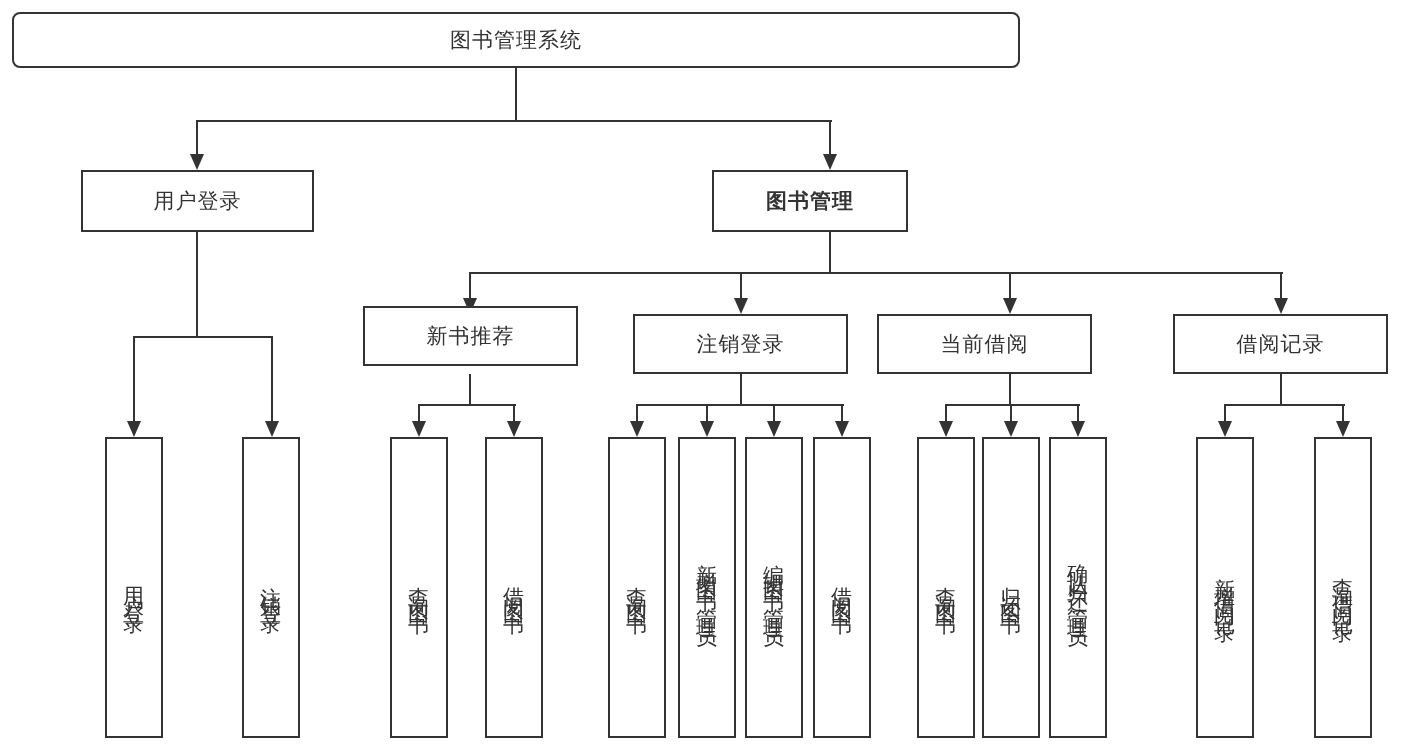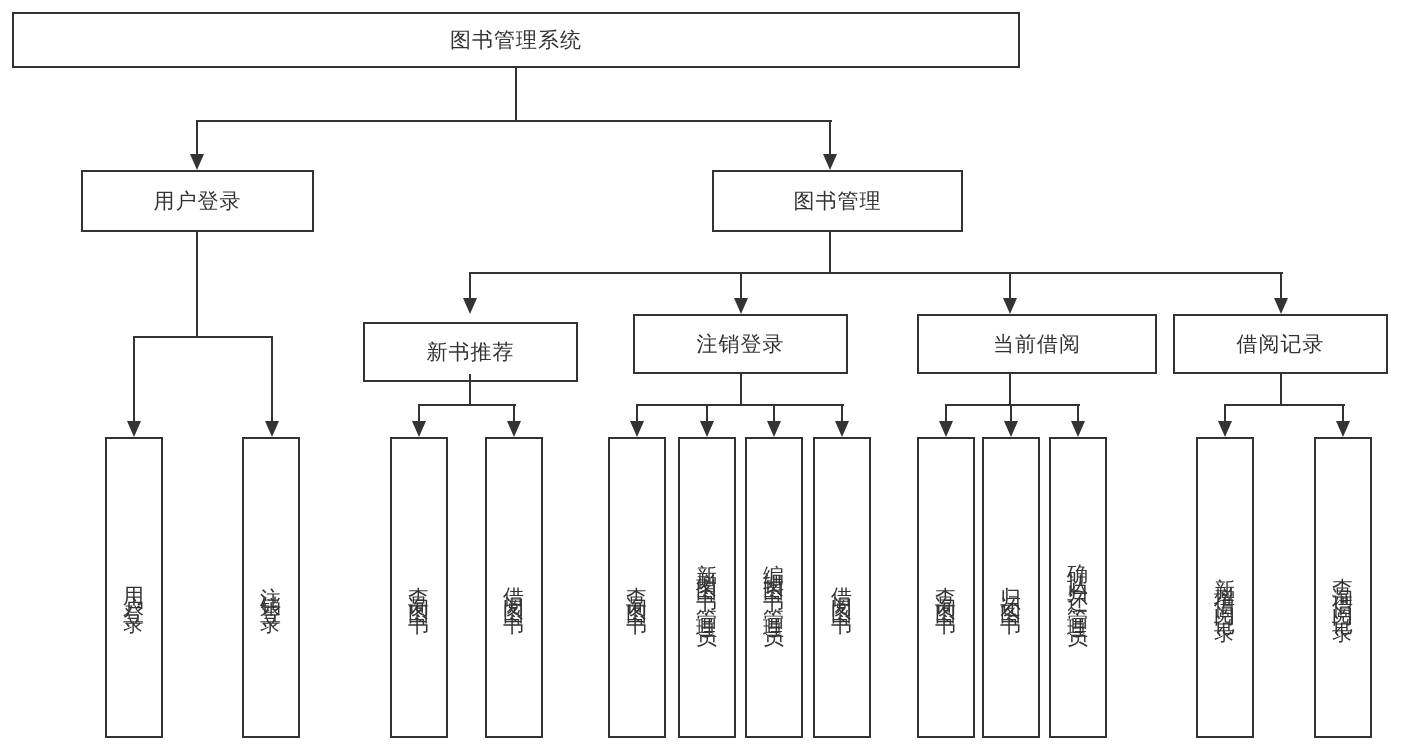--- a/index.html
+++ b/index.html
@@ -28,53 +28,53 @@
   .watermark{
     position:absolute;top:712px;right:14px;z-index:10;
     font-size:20px;color:#9c9c9c;letter-spacing:1px;white-space:nowrap;
   }
 </style>
 </head>
 <body>
 
 <div class="canvas">
 
-  <div class="node root hlabel" style="left:12px;top:12px;width:1008px;height:56px;">图书管理系统</div>
+  <div class="node root hlabel" style="left:12px;top:12px;width:1008px;height:56px;border-radius:8px;">图书管理系统</div>
 
   <div class="vline" style="left:515px;top:68px;height:54px;"></div>
   <div class="hline" style="left:196px;top:120px;width:636px;"></div>
   <div class="vline" style="left:196px;top:120px;height:36px;"></div>
   <div class="arrow" style="left:190px;top:154px;"></div>
   <div class="vline" style="left:829px;top:120px;height:36px;"></div>
   <div class="arrow" style="left:823px;top:154px;"></div>
 
   <div class="node hlabel" style="left:81px;top:170px;width:233px;height:62px;">用户登录</div>
-  <div class="node hlabel" style="left:712px;top:170px;width:251px;height:62px;">图书管理</div>
+  <div class="node hlabel" style="left:712px;top:170px;width:196px;height:62px;font-weight:bold;">图书管理</div>
 
   <div class="vline" style="left:196px;top:232px;height:106px;"></div>
   <div class="hline" style="left:133px;top:336px;width:140px;"></div>
   <div class="vline" style="left:133px;top:336px;height:87px;"></div>
   <div class="arrow" style="left:127px;top:421px;"></div>
   <div class="vline" style="left:271px;top:336px;height:87px;"></div>
   <div class="arrow" style="left:265px;top:421px;"></div>
 
   <div class="vline" style="left:829px;top:232px;height:42px;"></div>
   <div class="hline" style="left:469px;top:272px;width:814px;"></div>
   <div class="vline" style="left:469px;top:272px;height:28px;"></div>
   <div class="arrow" style="left:463px;top:298px;"></div>
   <div class="vline" style="left:740px;top:272px;height:28px;"></div>
   <div class="arrow" style="left:734px;top:298px;"></div>
   <div class="vline" style="left:1009px;top:272px;height:28px;"></div>
   <div class="arrow" style="left:1003px;top:298px;"></div>
   <div class="vline" style="left:1280px;top:272px;height:28px;"></div>
   <div class="arrow" style="left:1274px;top:298px;"></div>
 
-  <div class="node hlabel" style="left:363px;top:322px;width:215px;height:60px;">新书推荐</div>
+  <div class="node hlabel" style="left:363px;top:306px;width:215px;height:60px;">新书推荐</div>
   <div class="node hlabel" style="left:633px;top:314px;width:215px;height:60px;">注销登录</div>
-  <div class="node hlabel" style="left:917px;top:314px;width:240px;height:60px;">当前借阅</div>
+  <div class="node hlabel" style="left:877px;top:314px;width:215px;height:60px;">当前借阅</div>
   <div class="node hlabel" style="left:1173px;top:314px;width:215px;height:60px;">借阅记录</div>
 
   <div class="vline" style="left:469px;top:374px;height:32px;"></div>
   <div class="hline" style="left:418px;top:404px;width:98px;"></div>
   <div class="vline" style="left:418px;top:404px;height:20px;"></div>
   <div class="arrow" style="left:412px;top:421px;"></div>
   <div class="vline" style="left:513px;top:404px;height:20px;"></div>
   <div class="arrow" style="left:507px;top:421px;"></div>
 
   <div class="vline" style="left:740px;top:374px;height:32px;"></div>

